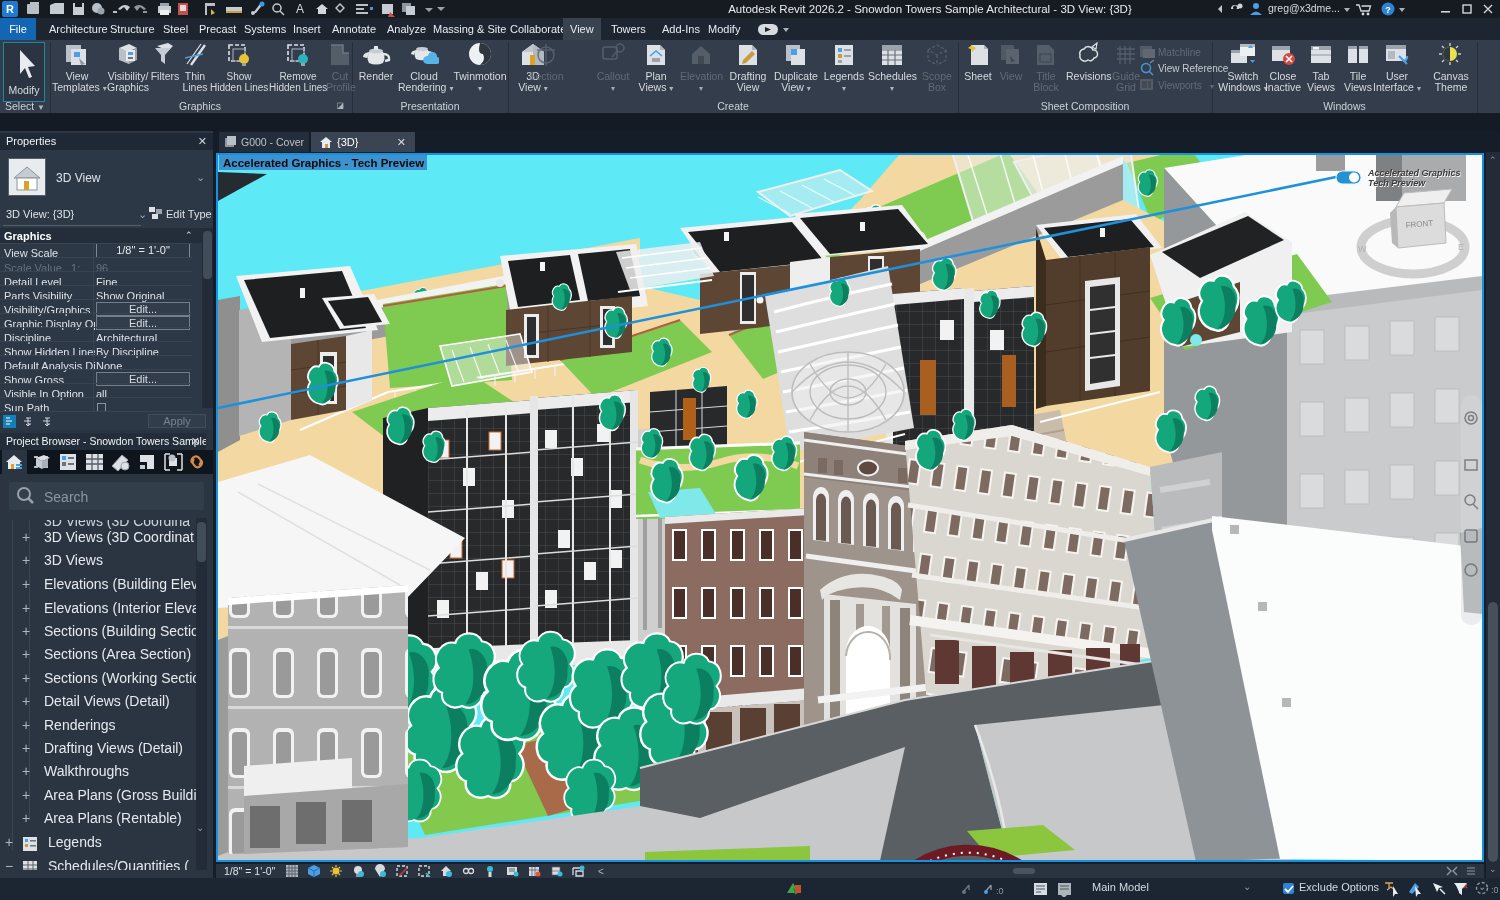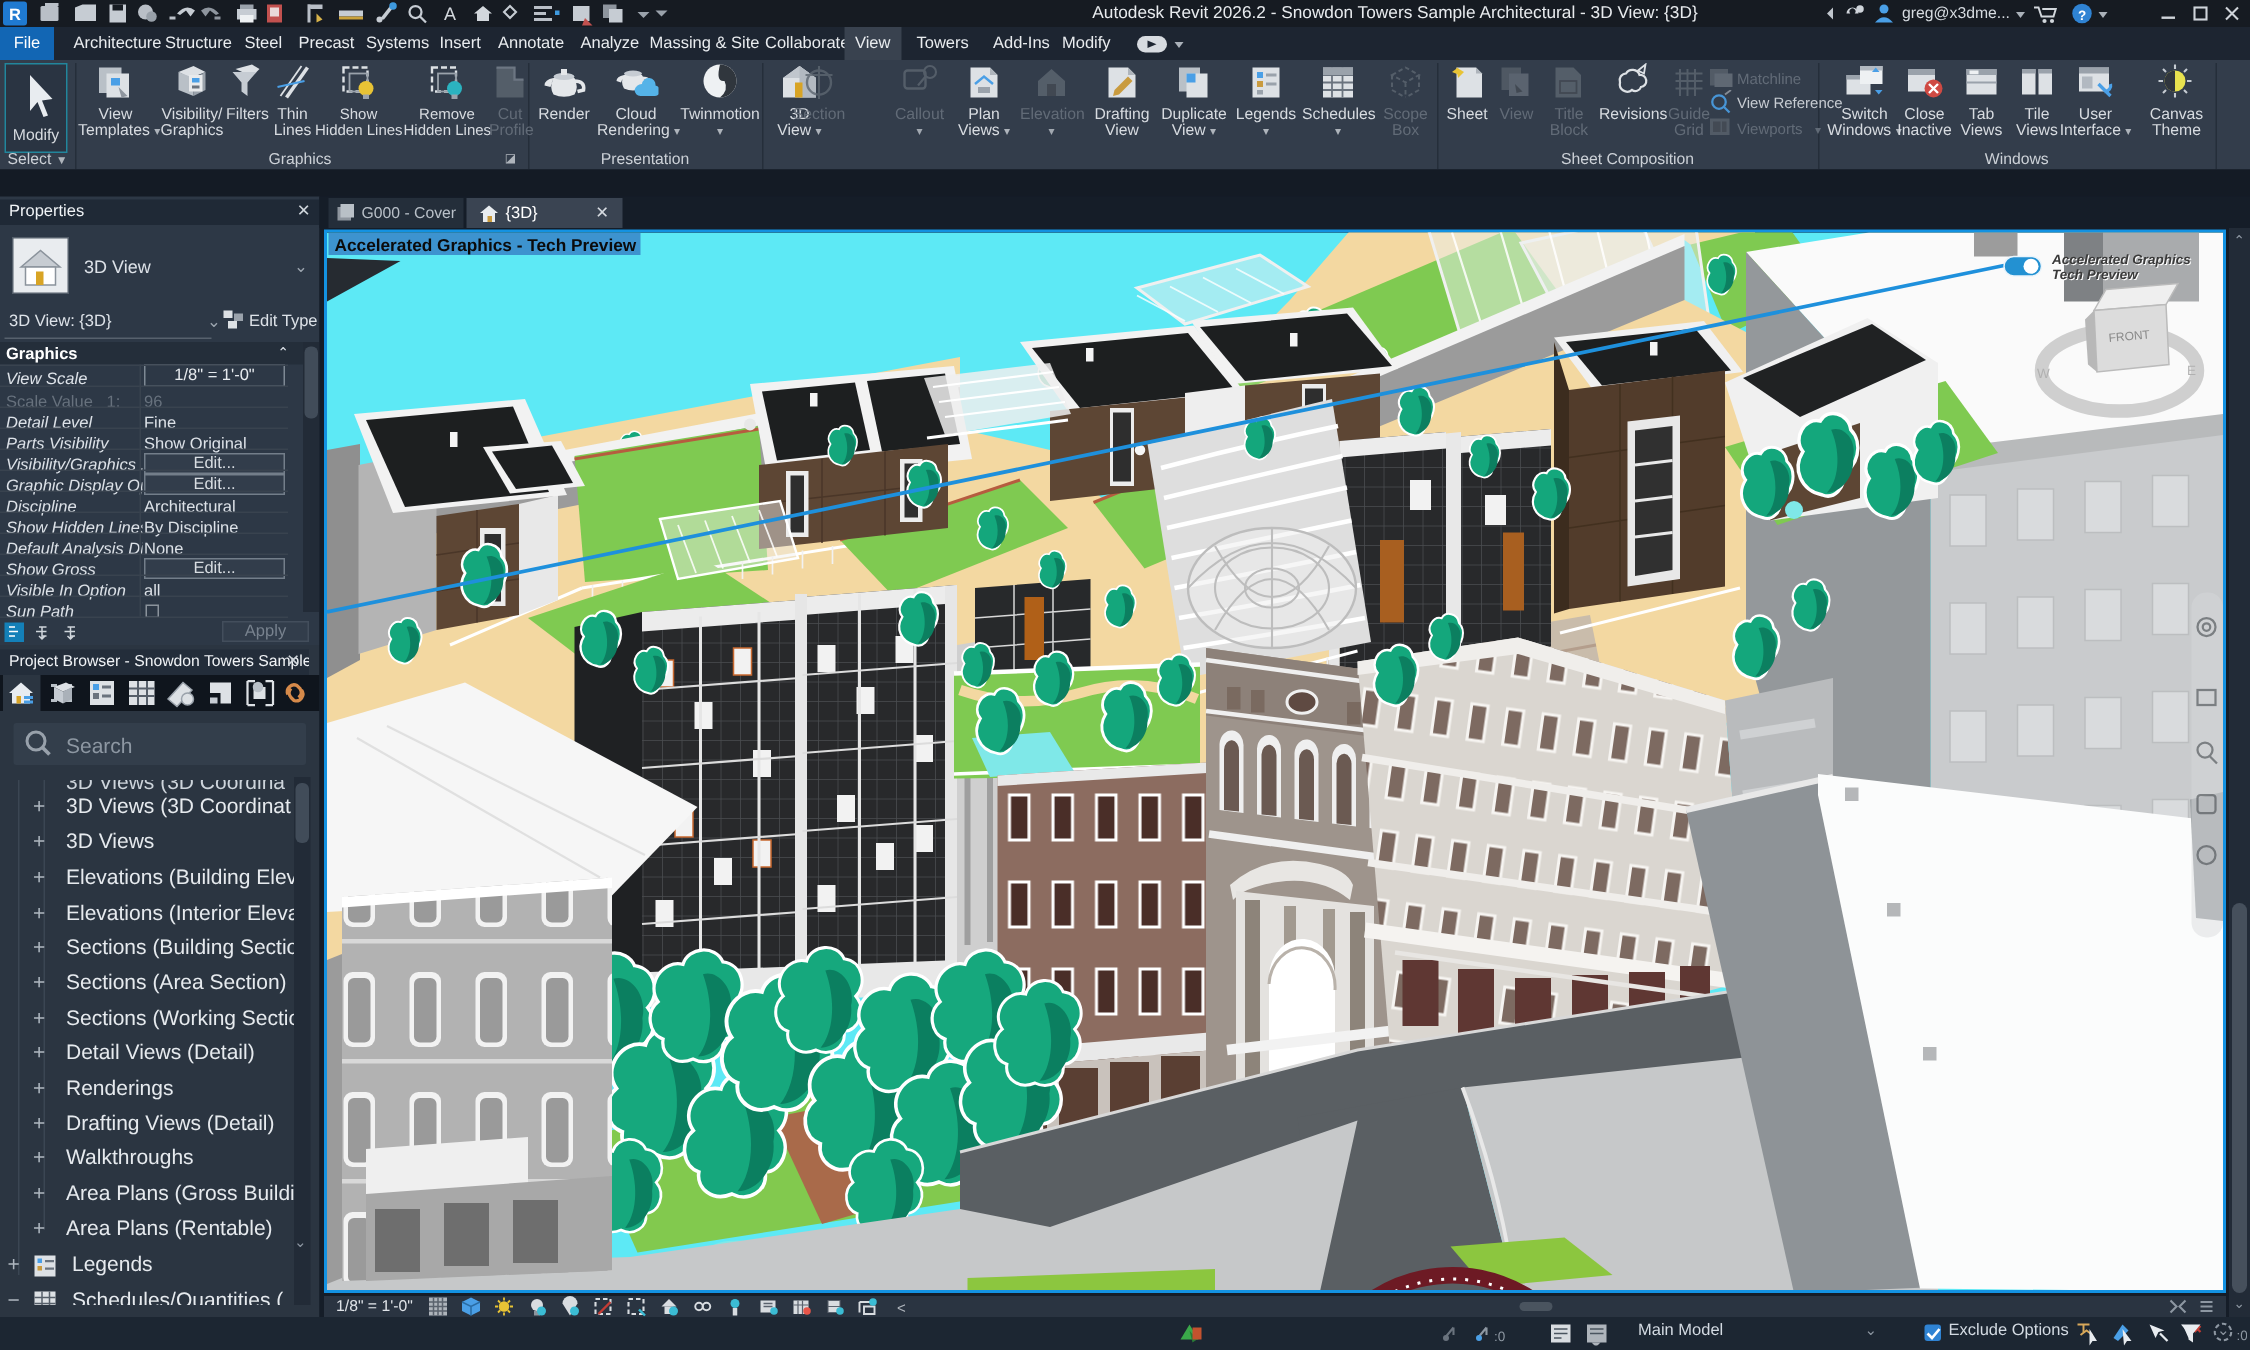--- a/index.html
+++ b/index.html
@@ -25,21 +25,21 @@
 
 #understrip { left:0; top:113px; width:1500px; height:18px; background:#141b25; }
 
 #props { left:0; top:131px; width:213px; height:299px; background:#2d3846; color:#dde2e8; }
 #pbrowser { left:0; top:430px; width:213px; height:448px; background:#2b3541; color:#e6eaee; }
 .phead { position:absolute; left:0; top:0; width:100%; height:17px; background:#1f2936; font-size:11px; color:#f0f3f6; line-height:17px; padding-left:6px; }
 .phead .x { position:absolute; right:6px; top:0px; font-size:11px; color:#cfd5db; }
 .prow { position:absolute; font-size:11px; white-space:nowrap; }
 .ptable-line { position:absolute; left:0; width:192px; height:1px; background:#39434f; }
 .pval { position:absolute; left:96px; width:94px; }
-.plbl { left:4px; width:91px; overflow:hidden;font-style:italic; }
+.plbl { left:4px; width:91px; overflow:hidden; }
 .pbtn { border:1px solid #737e8a; background:#323d4b; text-align:center; color:#d8dde2; }
 
 #canvas { left:213px; top:131px; width:1287px; height:747px; background:#151d28; }
 #vtabs { position:absolute; left:0; top:0; width:1287px; height:21px; background:#151d28; }
 .vtab { position:absolute; top:1px; height:20px; font-size:11px; line-height:20px; color:#b9c0c8; }
 #scene { position:absolute; left:3px; top:22px; width:1268px; height:709px; border:2px solid #1392e2; }
 #vcb { position:absolute; left:3px; top:733px; width:1268px; height:14px; background:#2a3441; color:#dfe3e8; }
 #vscroll { position:absolute; left:1273px; top:21px; width:14px; height:726px; background:#222b37; }
 
 #statusbar { left:0; top:878px; width:1500px; height:22px; background:#1c2632; color:#d3dae2; font-size:11px; }
@@ -146,20 +146,21 @@
     <div class="abs" style="left:3px;top:2px;width:42px;height:60px;border:1px solid #22869c;background:#2a3442"></div>
     <div class="rbtn" style="left:3px;width:42px">
       <div class="ic" style="width:24px;height:34px;margin-top:6px"><svg width="24" height="34">
             <path d="M8 2 L8 26 L13 20 L17 30 L20 29 L16 19 L23 18 Z" fill="#e8ecf0"></path>
           </svg></div>
       <div>Modify</div>
     </div>
     <div class="pfoot" style="left:3px;width:44px;text-align:left;padding-left:2px">Select <span class="dn">▼</span></div>
     <div class="pfoot" style="left:52px;width:296px">Graphics <span style="position:absolute;right:4px;top:0" class="dn">◪</span></div>
     <div class="pfoot" style="left:352px;width:156px">Presentation</div>
+    <div class="pfoot" style="left:508px;width:450px">Create</div>
     <div class="pfoot" style="left:958px;width:254px">Sheet Composition</div>
     <div class="pfoot" style="left:1212px;width:265px">Windows</div>
 
     <div class="rbtn" style="left:52px;width:50px">
         <div class="ic" style="width:26px;height:26px"><svg width="26" height="26">
             <rect x="2" y="3" width="15" height="17" fill="#b9c0c7"></rect>
             <rect x="7" y="7" width="15" height="16" fill="#dde1e5"></rect>
             <rect x="10" y="10" width="6" height="5" fill="#4a9fe6"></rect>
             <path d="M15 16 l6 6 -4 1z" fill="#8e959e"></path>
           </svg></div>

